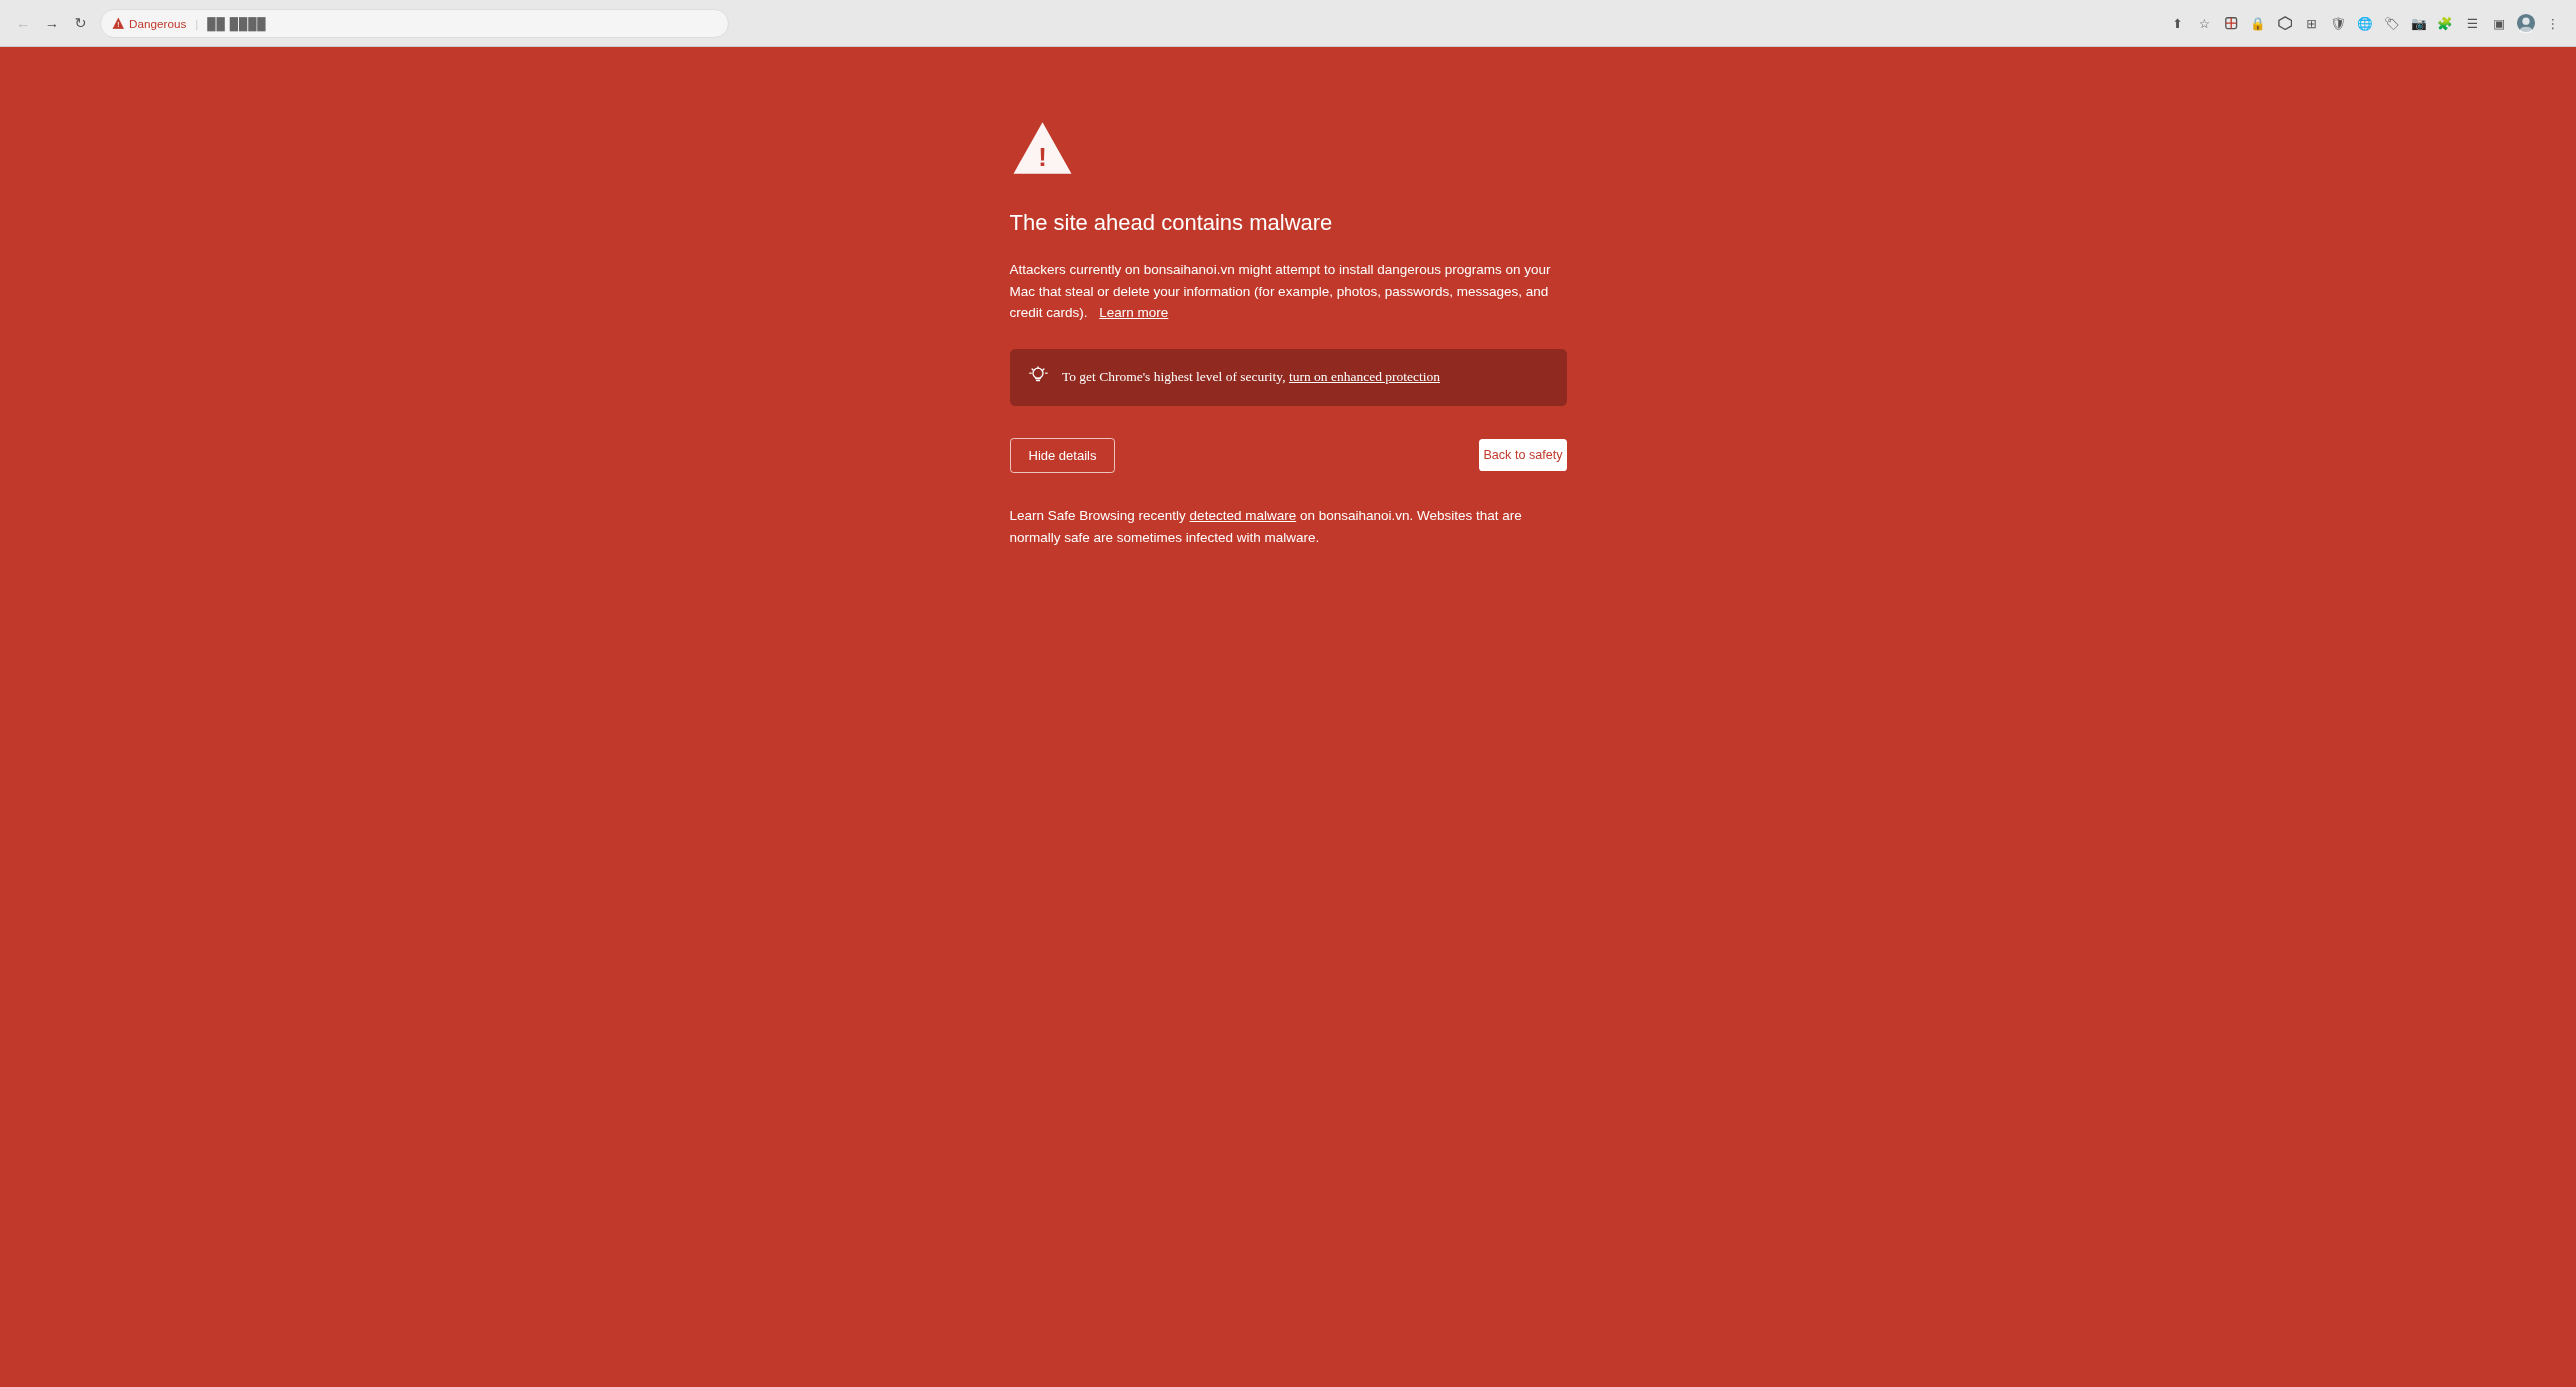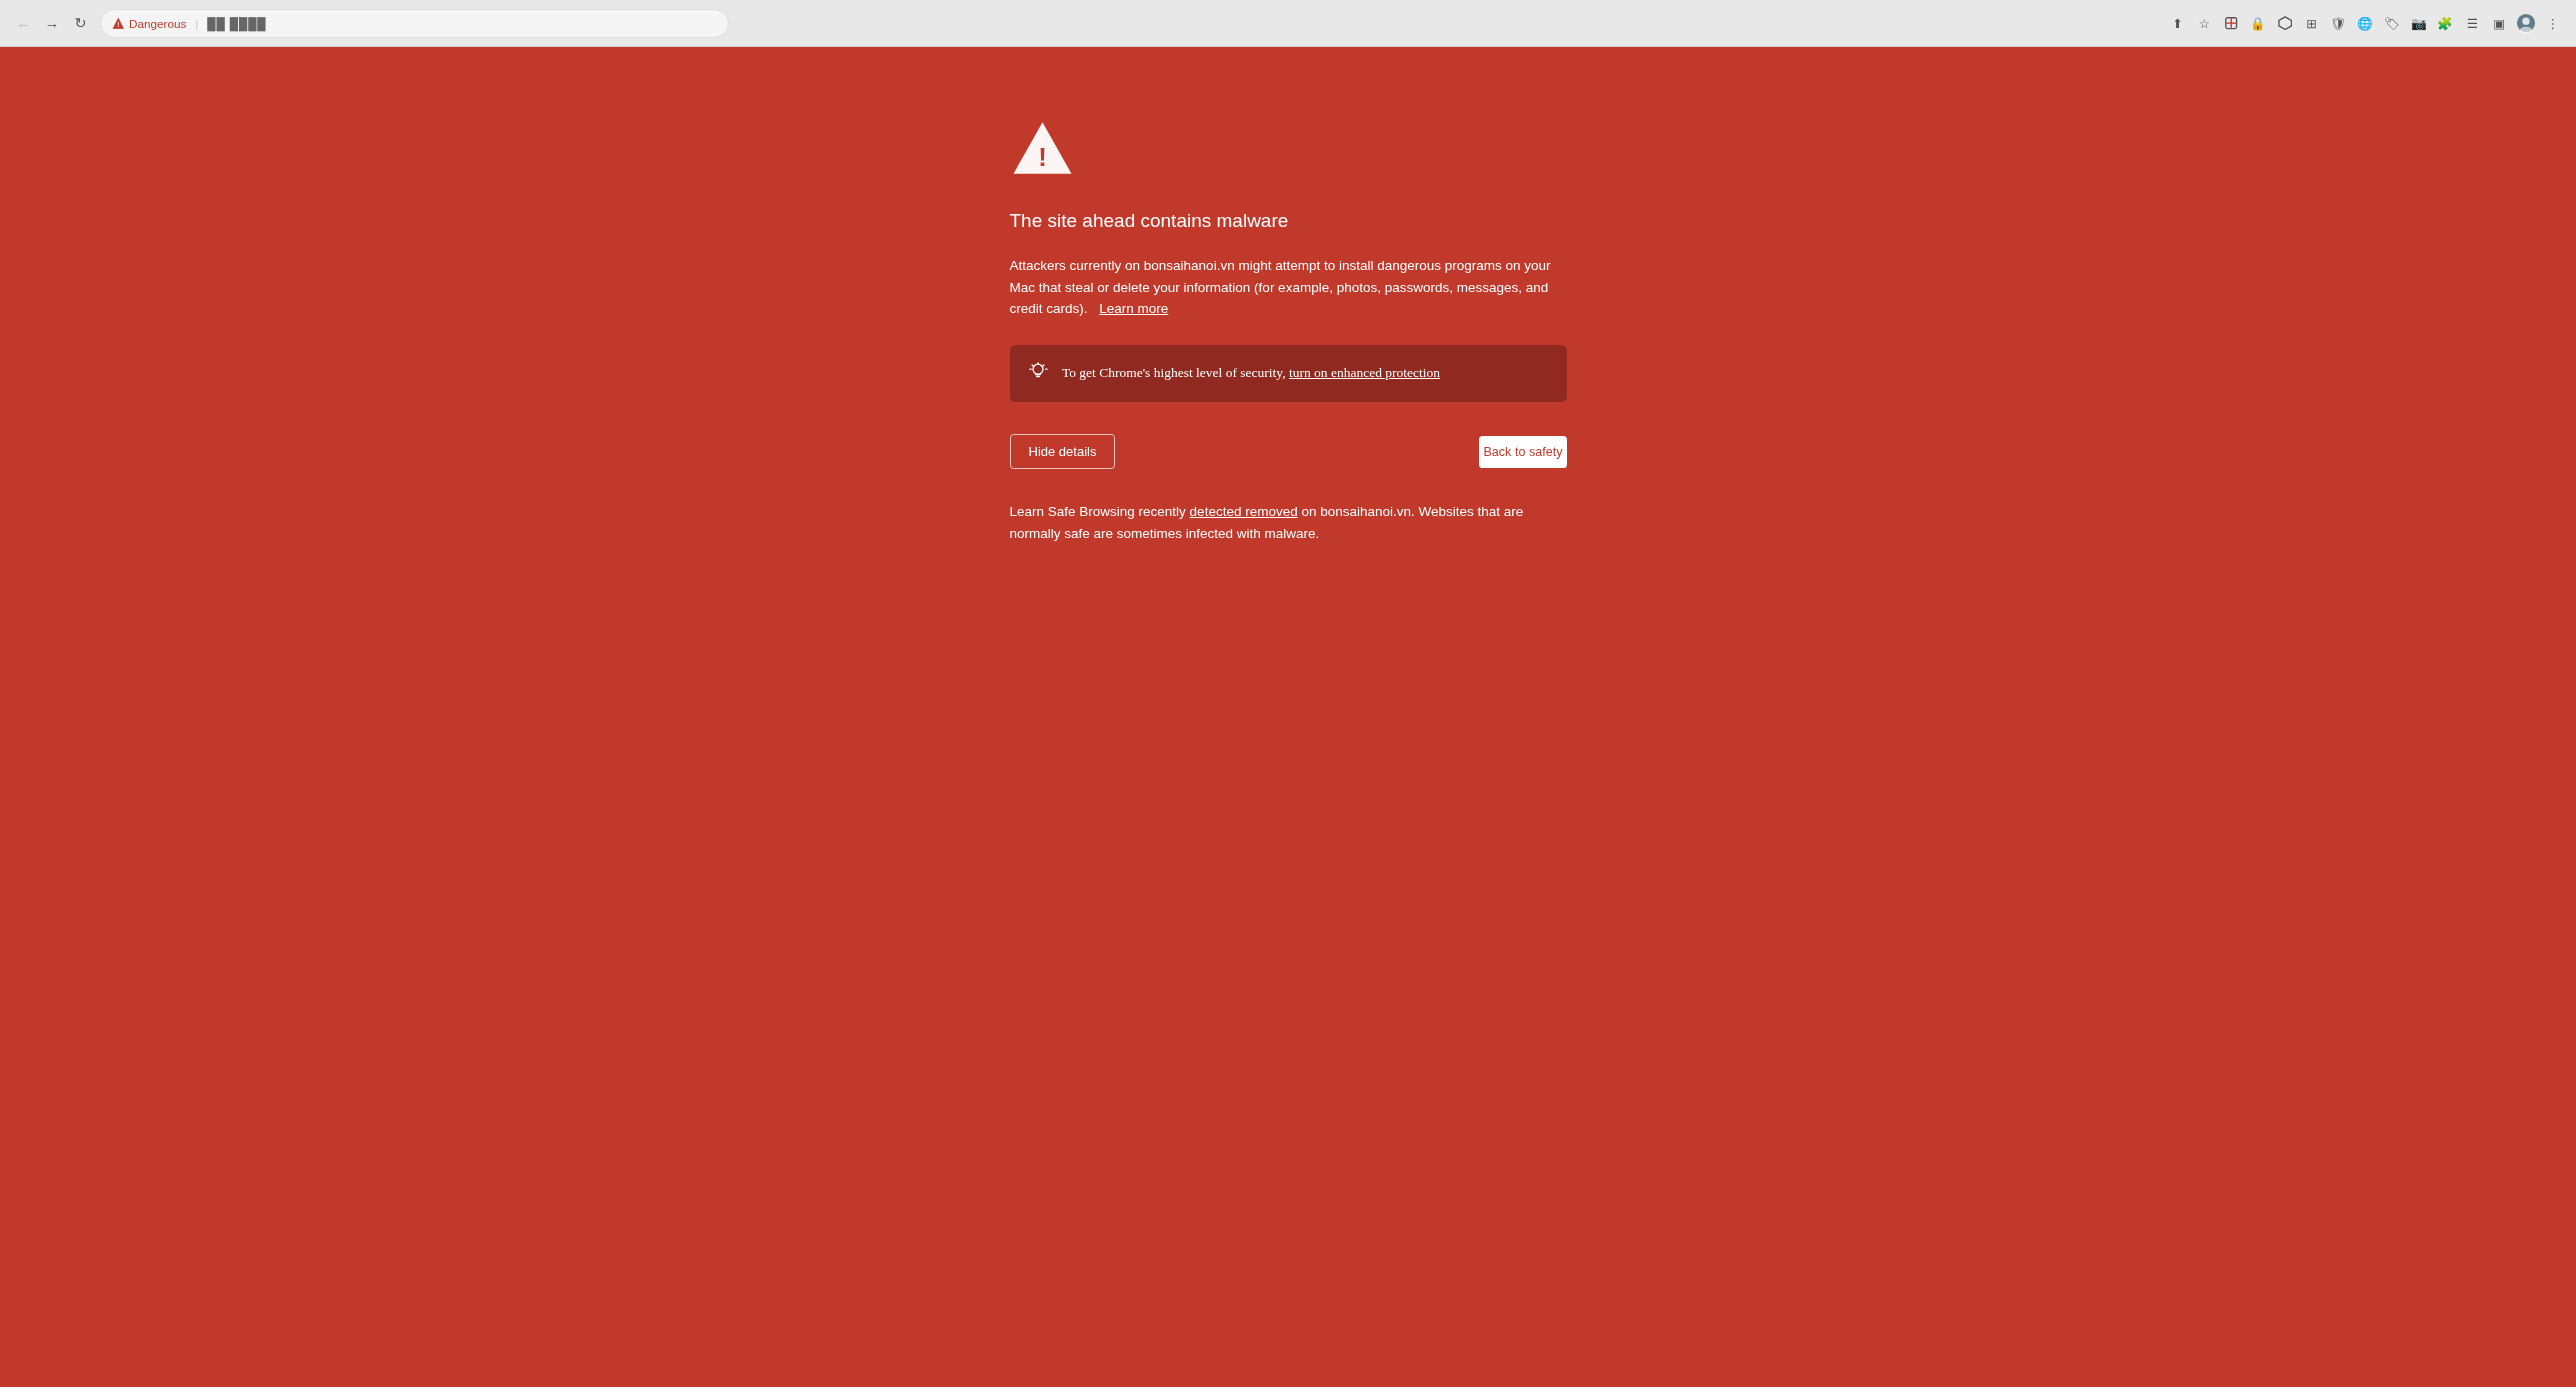--- a/index.html
+++ b/index.html
@@ -111,21 +111,21 @@
     .warning-icon {
       margin-bottom: 29px;
     }
     .warning-triangle {
       width: 65px;
       height: 58px;
     }
 
     .warning-title {
       color: #fff;
-      font-size: 19px;
+      font-size: 22px;
       font-weight: 400;
       margin-bottom: 21.6px;
       line-height: 1.3;
     }
 
     .warning-description {
       color: #fff;
       font-size: 13.5px;
       line-height: 1.6;
       margin-bottom: 25px;
@@ -294,19 +294,19 @@
       </p>
     </div>
 
     <div class="button-row">
       <button class="btn-hide-details">Hide details</button>
       <button class="btn-back-to-safety">Back to safety</button>
     </div>
 
     <div class="details-section">
       <p>
-        <span>Learn Safe Browsing recently </span><a href="#">detected removed</a><span> on bonsaihanoi.vn. Websites that are normally safe are sometimes infected with malware.</span>
+        <span>Learn Safe Browsing recently </span><a href="#">detected malware</a><span> on bonsaihanoi.vn. Websites that are normally safe are sometimes infected with malware.</span>
       </p>
     </div>
 
   </div>
 </div>
 
 
 </body></html>

